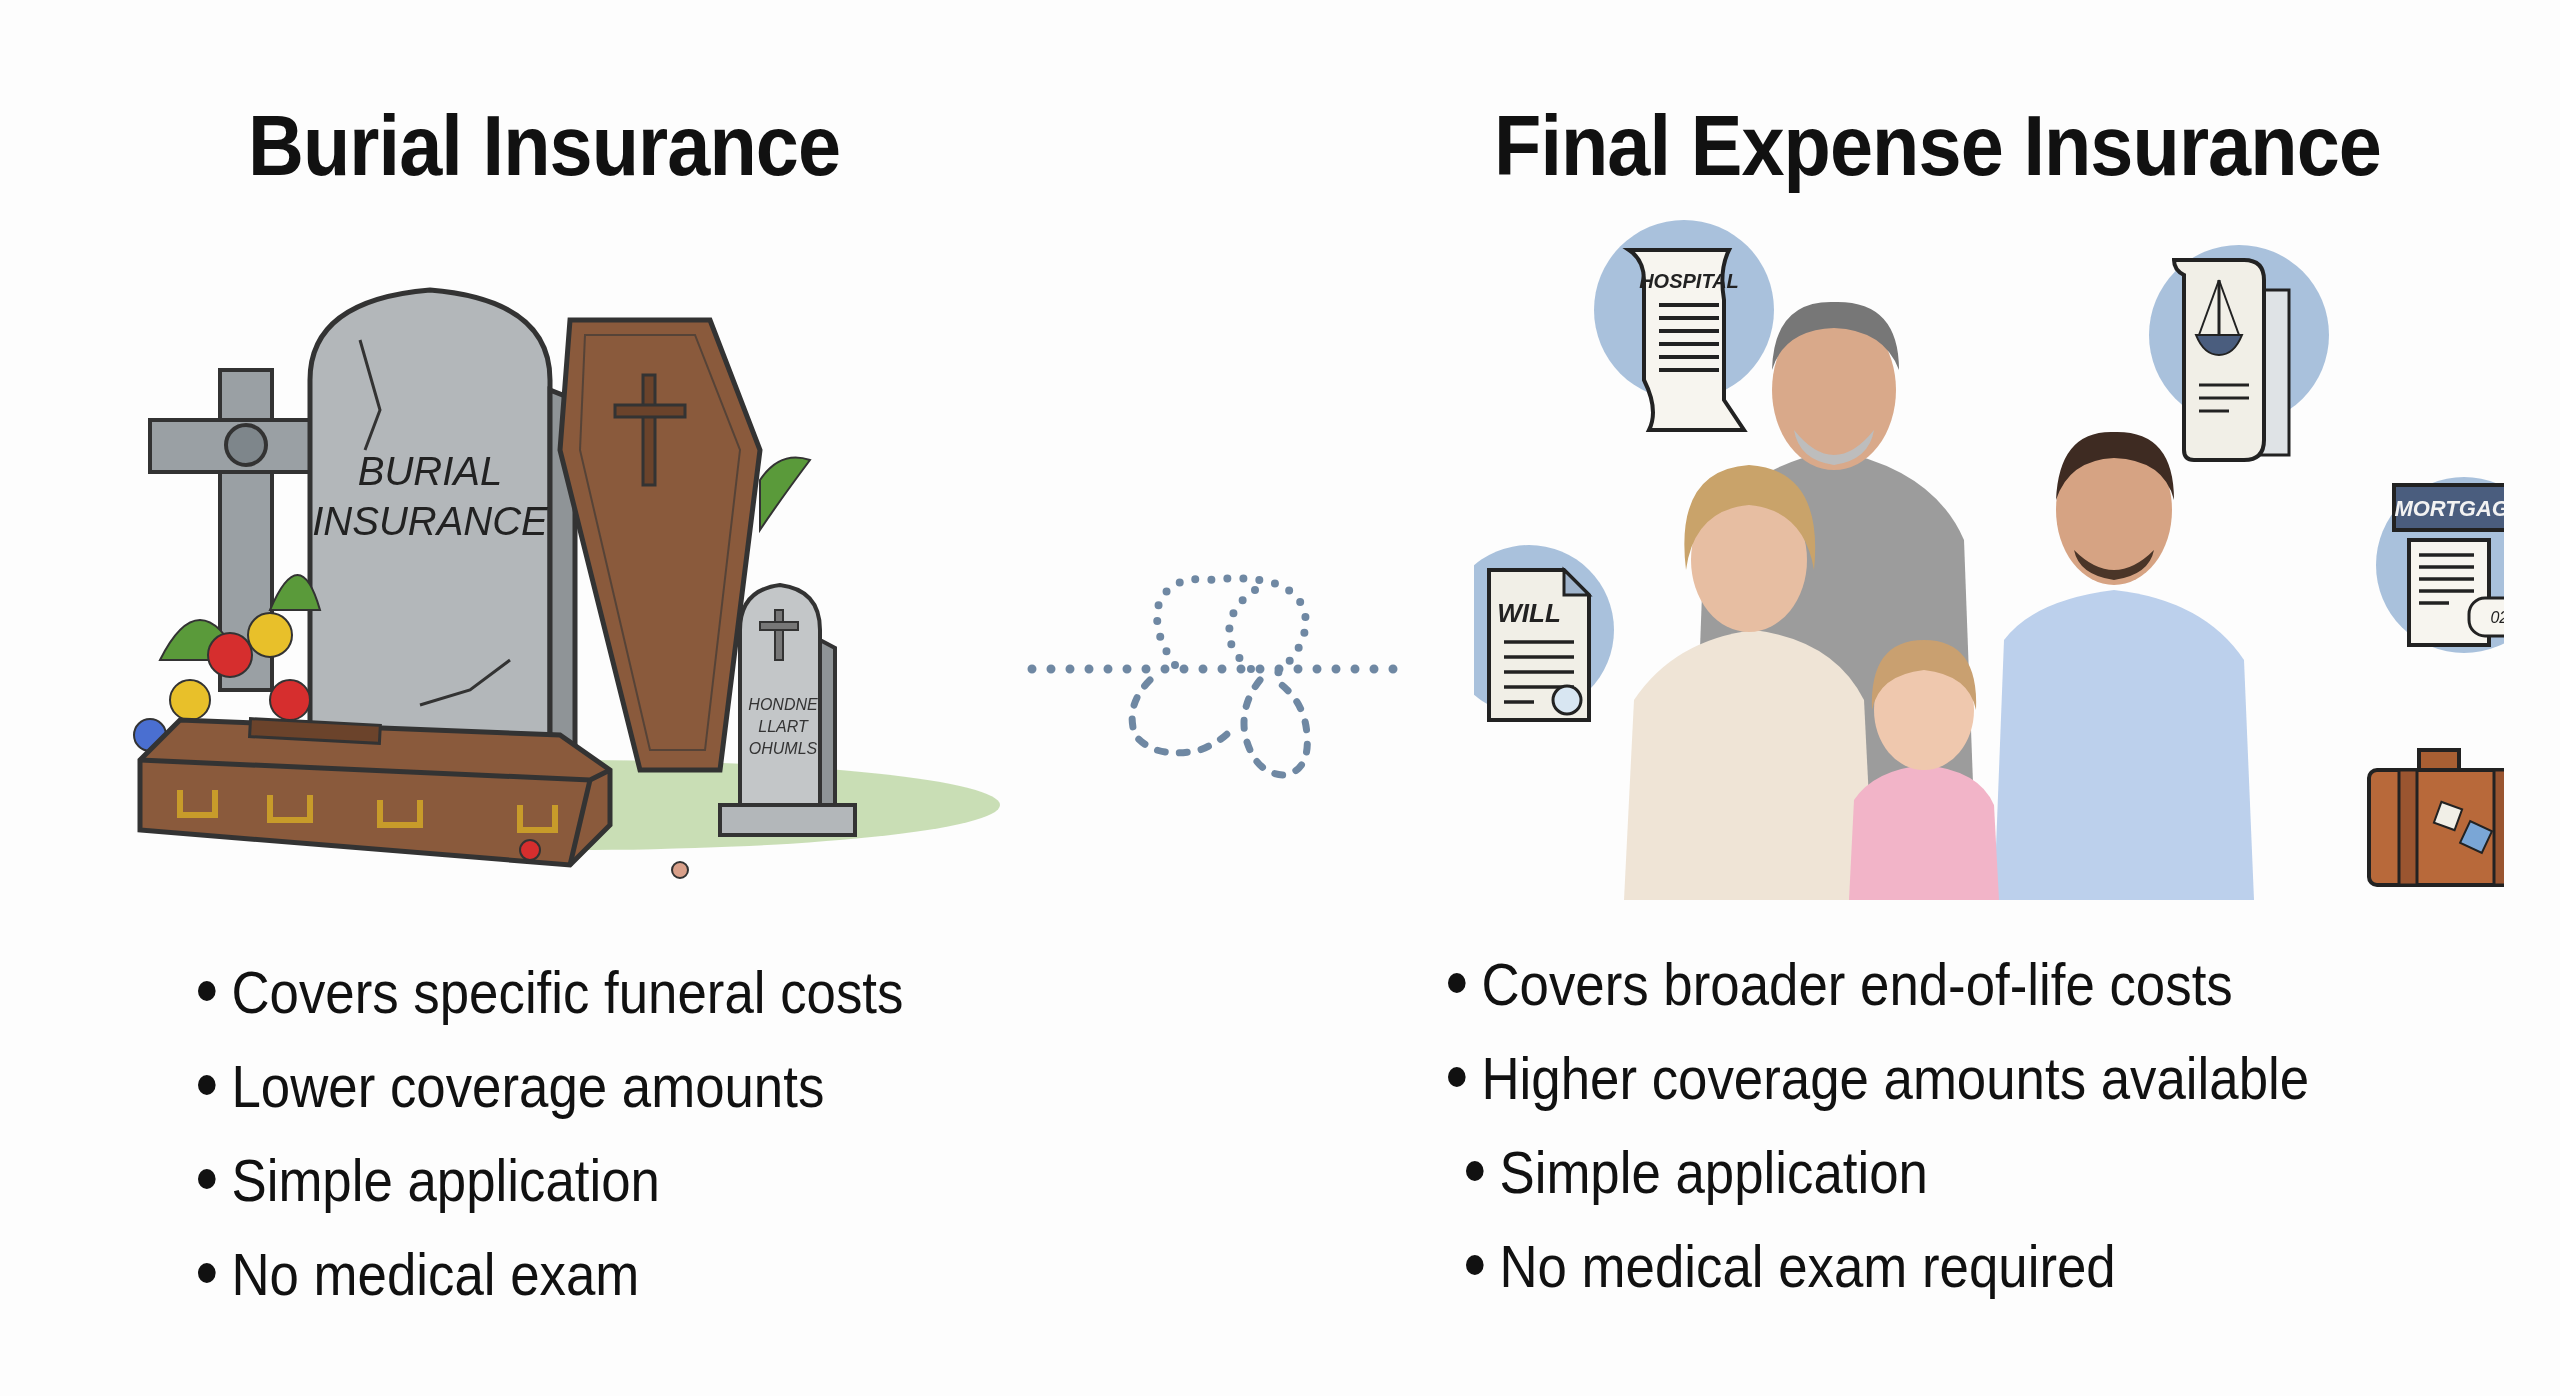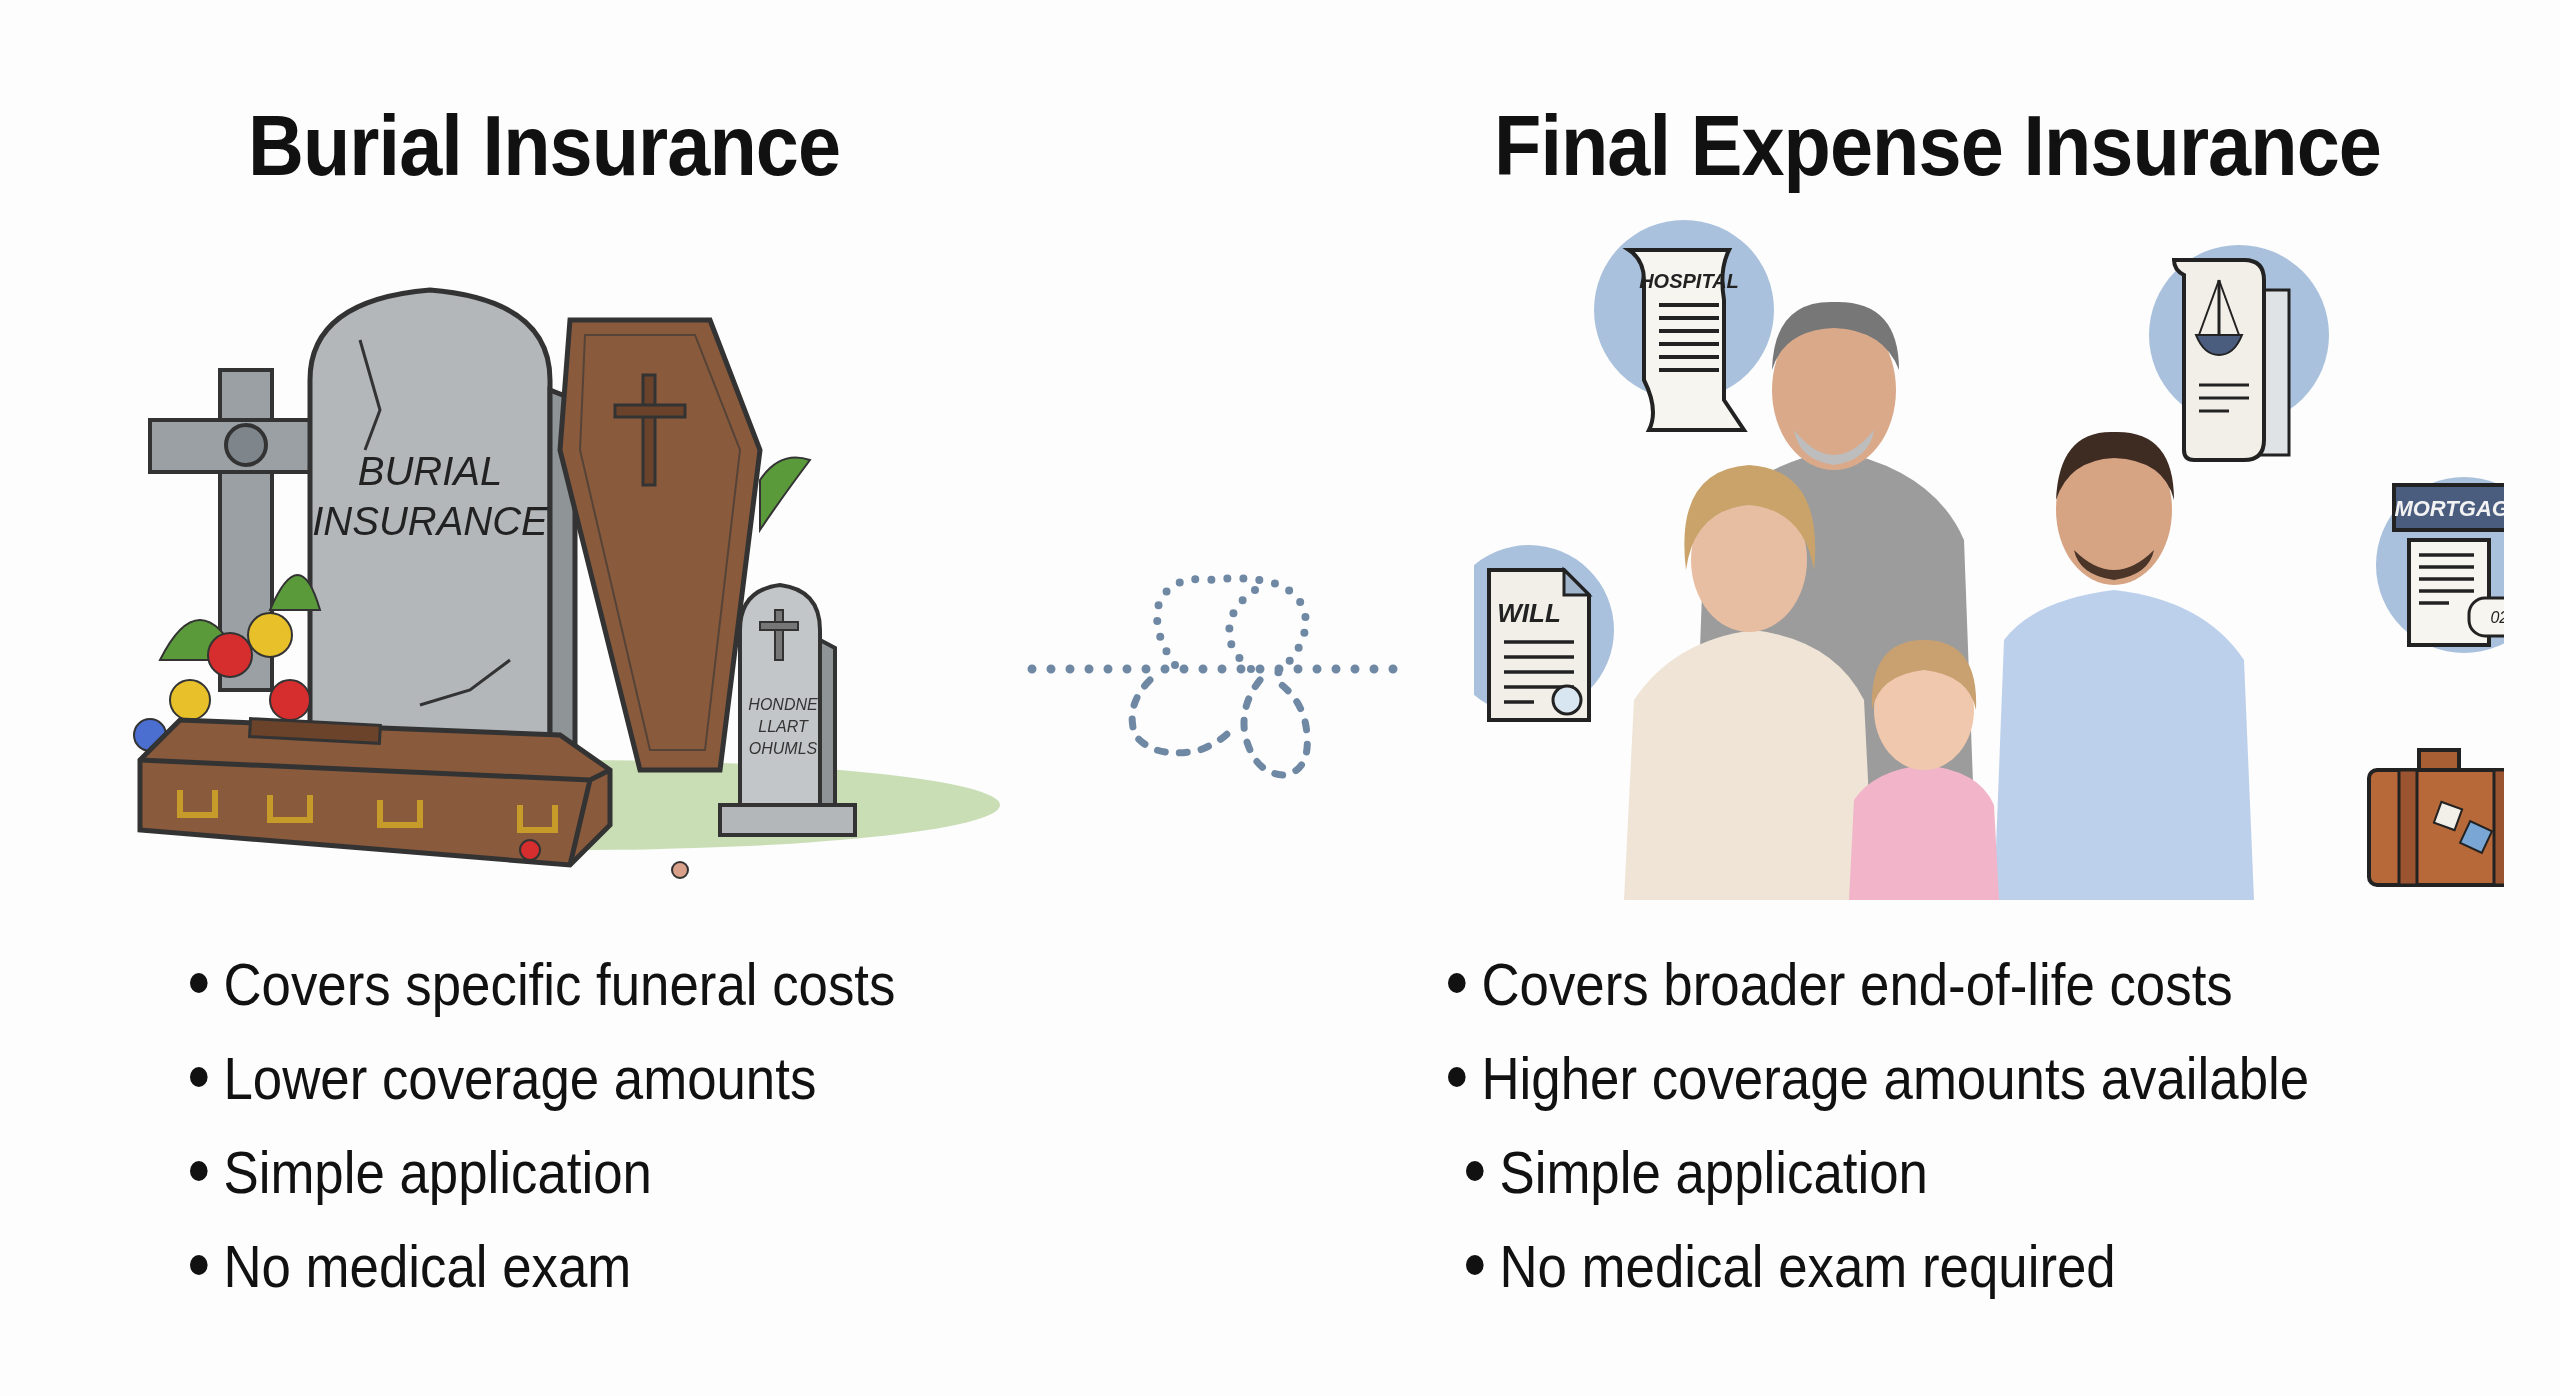--- a/index.html
+++ b/index.html
@@ -26,21 +26,21 @@
   }
   .panel-left .title { left: 248px; top: 102px; }
   .panel-right .title { left: 50px; top: 102px; }
 
   .illus { position: absolute; font-style: italic; }
   .panel-left .illus { left: 120px; top: 280px; width: 900px; height: 620px; }
   .panel-right .illus { left: 30px; top: 210px; width: 1030px; height: 700px; }
 
   .bullets {
     position: absolute;
-    margin: 0; padding: 0; list-style: none;
+    margin: 8px; padding: 0; list-style: none;
     font-size: 60px;
     line-height: 1;
   }
   .bullets li {
     position: relative;
     height: 94px;
     white-space: nowrap;
     transform: scaleX(0.88);
     transform-origin: left center;
   }

